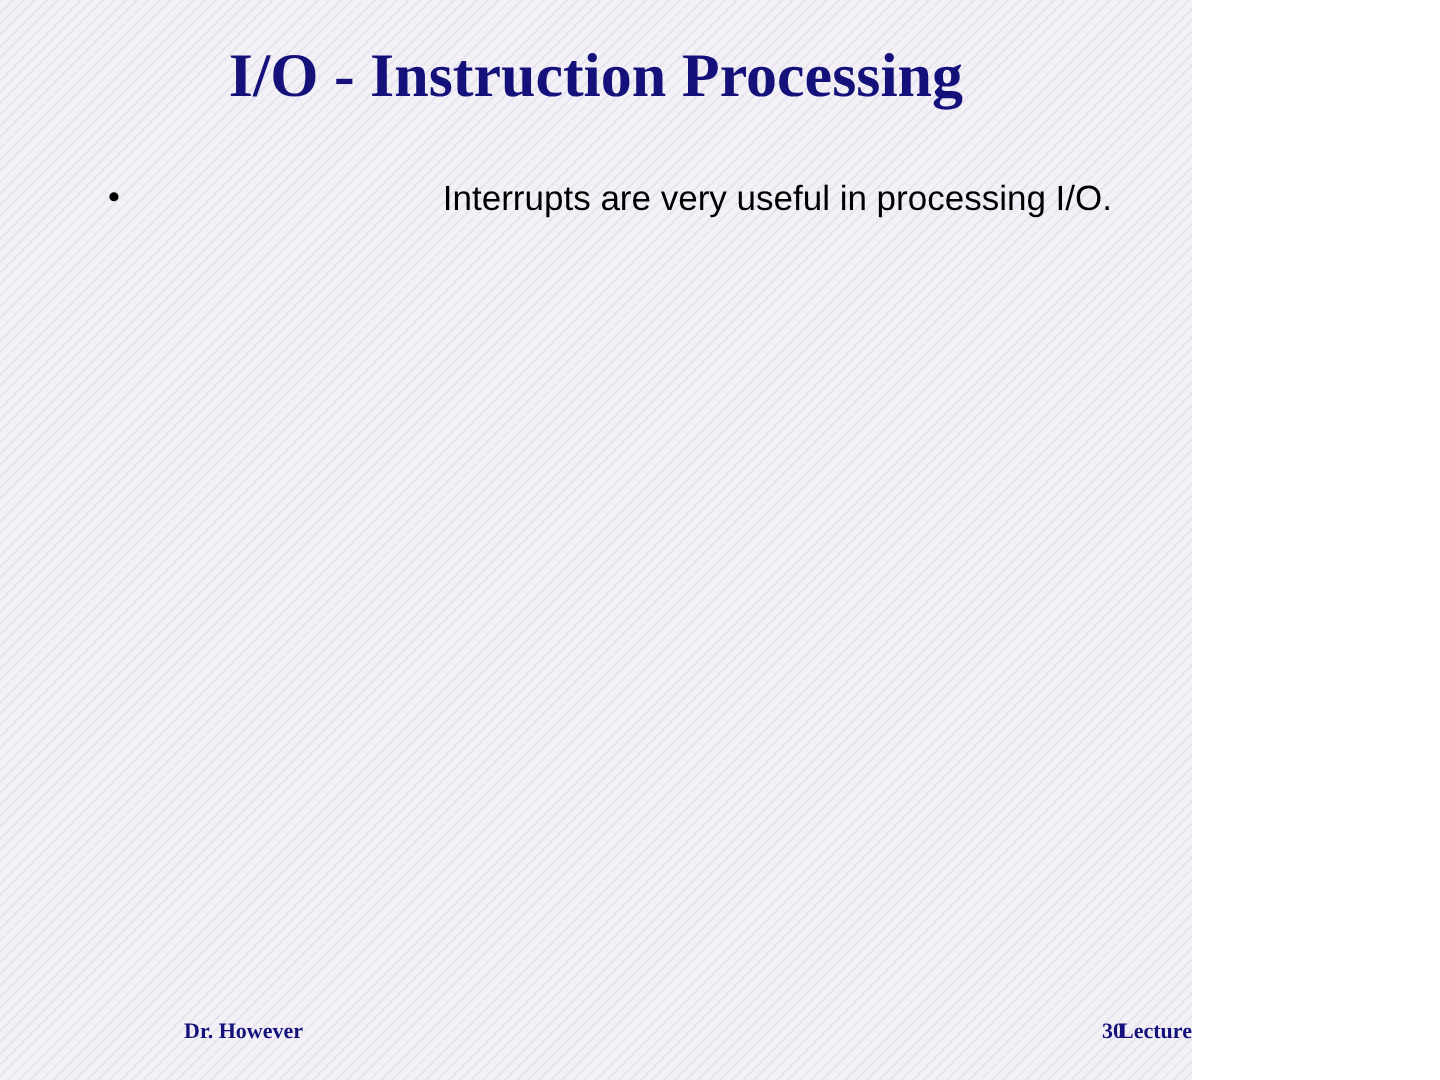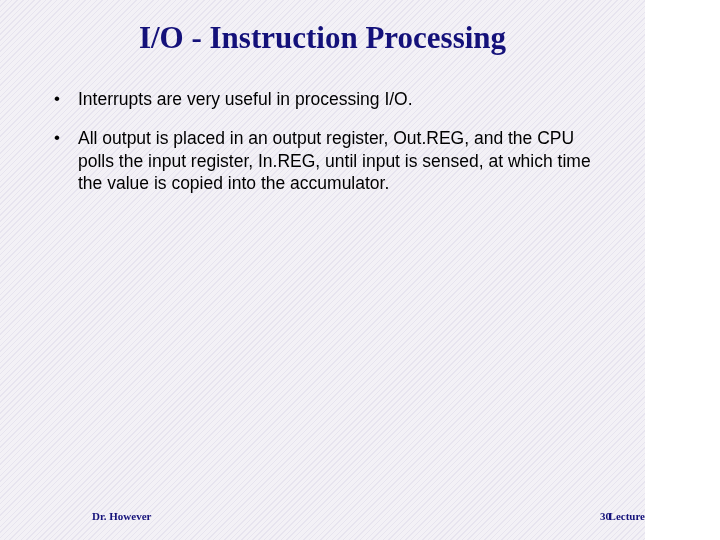--- a/index.html
+++ b/index.html
@@ -3,21 +3,21 @@
 <meta charset="utf-8">
 <style>
   html, body {
     margin: 0;
     padding: 0;
     width: 720px;
     height: 540px;
     overflow: hidden;
   }
   .slide {
-    width: 645px;
+    width: 596px;
     height: 540px;
     box-sizing: border-box;
     background-color: #f3f1f6;
     background-image: repeating-linear-gradient(
       135deg,
       #e7e4ef 0px,
       #e7e4ef 1px,
       #f3f1f6 1px,
       #f3f1f6 4px
     );
@@ -39,20 +39,21 @@
   .bullets {
     position: absolute;
     top: 88px;
     left: 48px;
     right: 40px;
   }
   .bullets ul {
     list-style: none;
     margin: 0;
     padding: 0;
+    text-align: right;
   }
   .bullets li {
     position: relative;
     padding-left: 30px;
     font-size: 17.5px;
     line-height: 1.28;
     margin-bottom: 17px;
     color: #000;
   }
   .bullets li::before {
@@ -94,21 +95,20 @@
 </head>
 <body>
 
 <div class="slide">
 
   <div class="title">I/O - Instruction Processing</div>
 
   <div class="bullets">
     <ul>
       <li>Interrupts are very useful in processing I/O.</li>
-      <li>All output is placed in an output register, Out.REG, and the CPU polls the input register, In.REG, until input is sensed, at which time the value is copied into the accumulator.</li>
     </ul>
   </div>
 
   <div class="footer">
     <span class="left">Dr. However</span>
     <span class="center">Lecture</span>
     <span class="right">30</span>
   </div>
 
 </div>

